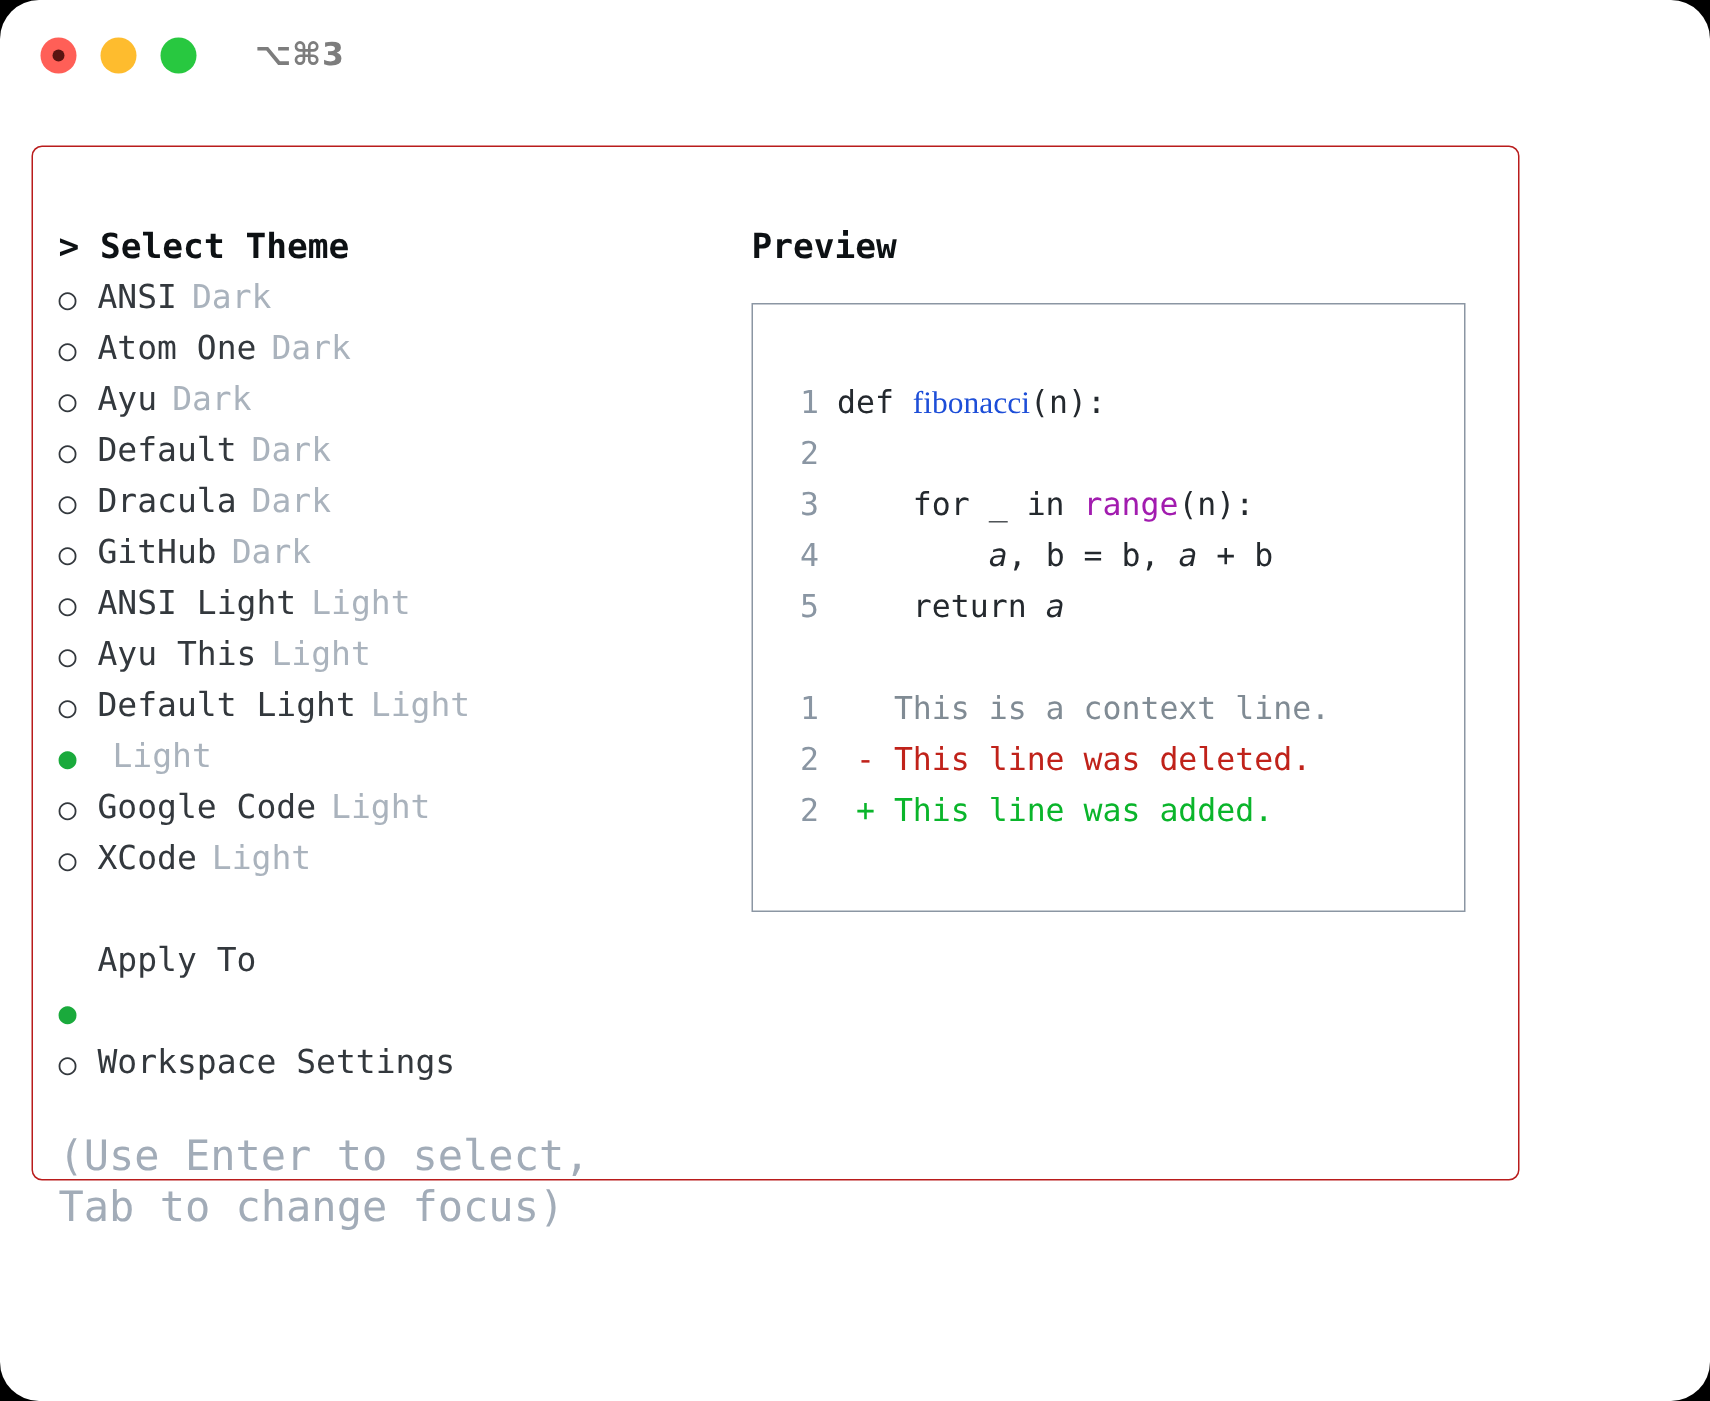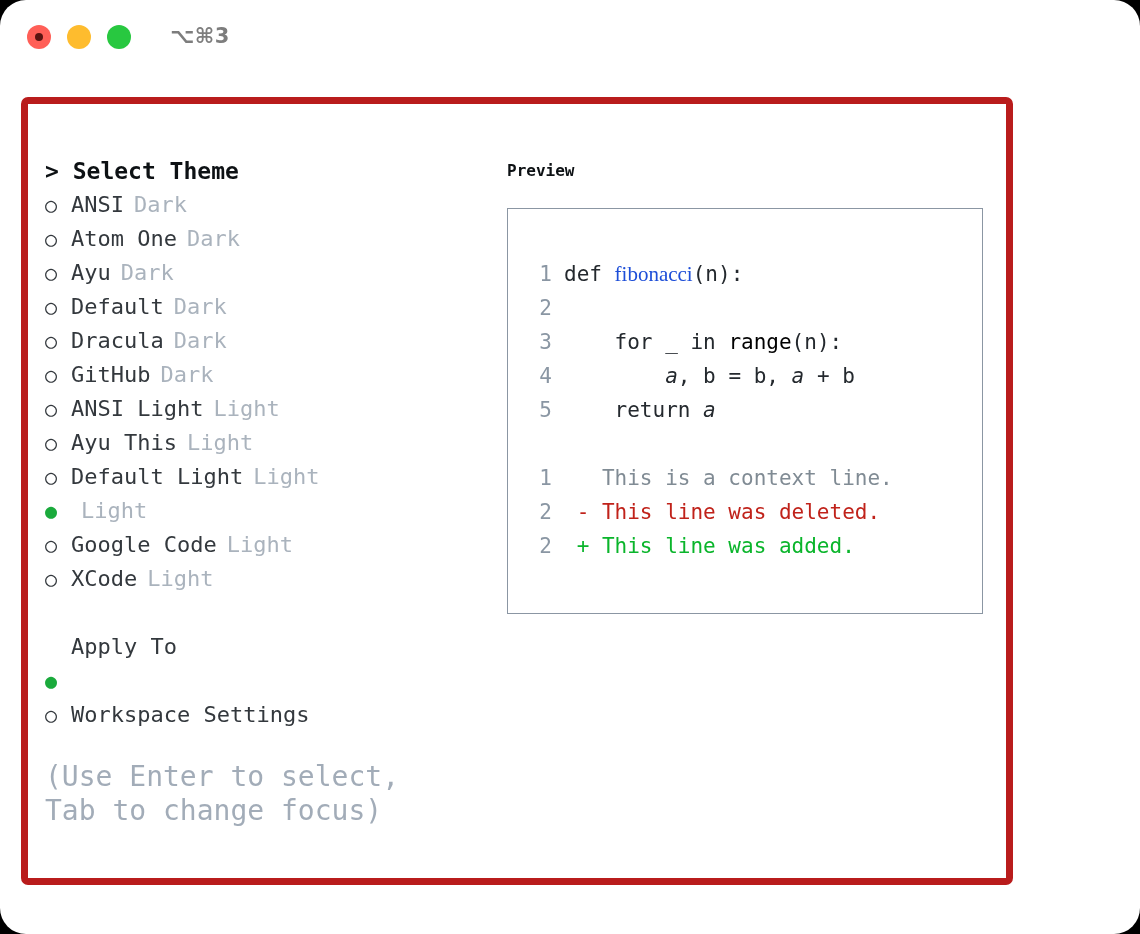--- a/index.html
+++ b/index.html
@@ -66,22 +66,22 @@
     letter-spacing: 0.5px;
     white-space: pre;
   }
 
   
   .panel {
     position: absolute;
     left: 21px;
     top: 97px;
     width: 992px;
-    height: 788px;
-    border: 7px solid #b91c1c;
+    height: 690px;
+    border: 1px solid #b91c1c;
     border-radius: 7px;
     box-sizing: border-box;
     background: #ffffff;
   }
 
   
   .left-col {
     position: absolute;
     left: 17px;
     top: 50px;
@@ -130,21 +130,21 @@
   }
 
   
   .right-col {
     position: absolute;
     left: 479px;
     top: 50px;
     width: 490px;
   }
   .preview-title {
-    font-size: 16px;
+    font-size: 23px;
     font-weight: bold;
     color: #0d1114;
     line-height: 34px;
   }
   .preview-box {
     margin-top: 20px;
     width: 476px;
     height: 406px;
     border: 1px solid #8b96a3;
     box-sizing: border-box;
@@ -167,21 +167,21 @@
     display: inline-block;
     width: 26px;
     flex: 0 0 26px;
     text-align: right;
     color: #8a96a3;
     margin-right: 12px;
   }
   .code-text { color: #24292e; white-space: pre; }
   .tok-fn   { color: #1d4ed8; font-family: Liberation Serif, serif; }
   .tok-num  { color: #008080; }
-  .tok-call { color: #000000; }
+  .tok-call { color: #a21caf; }
   .var      { font-style: italic; }
 
   .diff-gap { height: 34px; }
   .diff-ctx { color: #808b94; }
   .diff-del { color: #c0221a; }
   .diff-add { color: #0ab52b; }
 </style>
 </head>
 <body>
 

